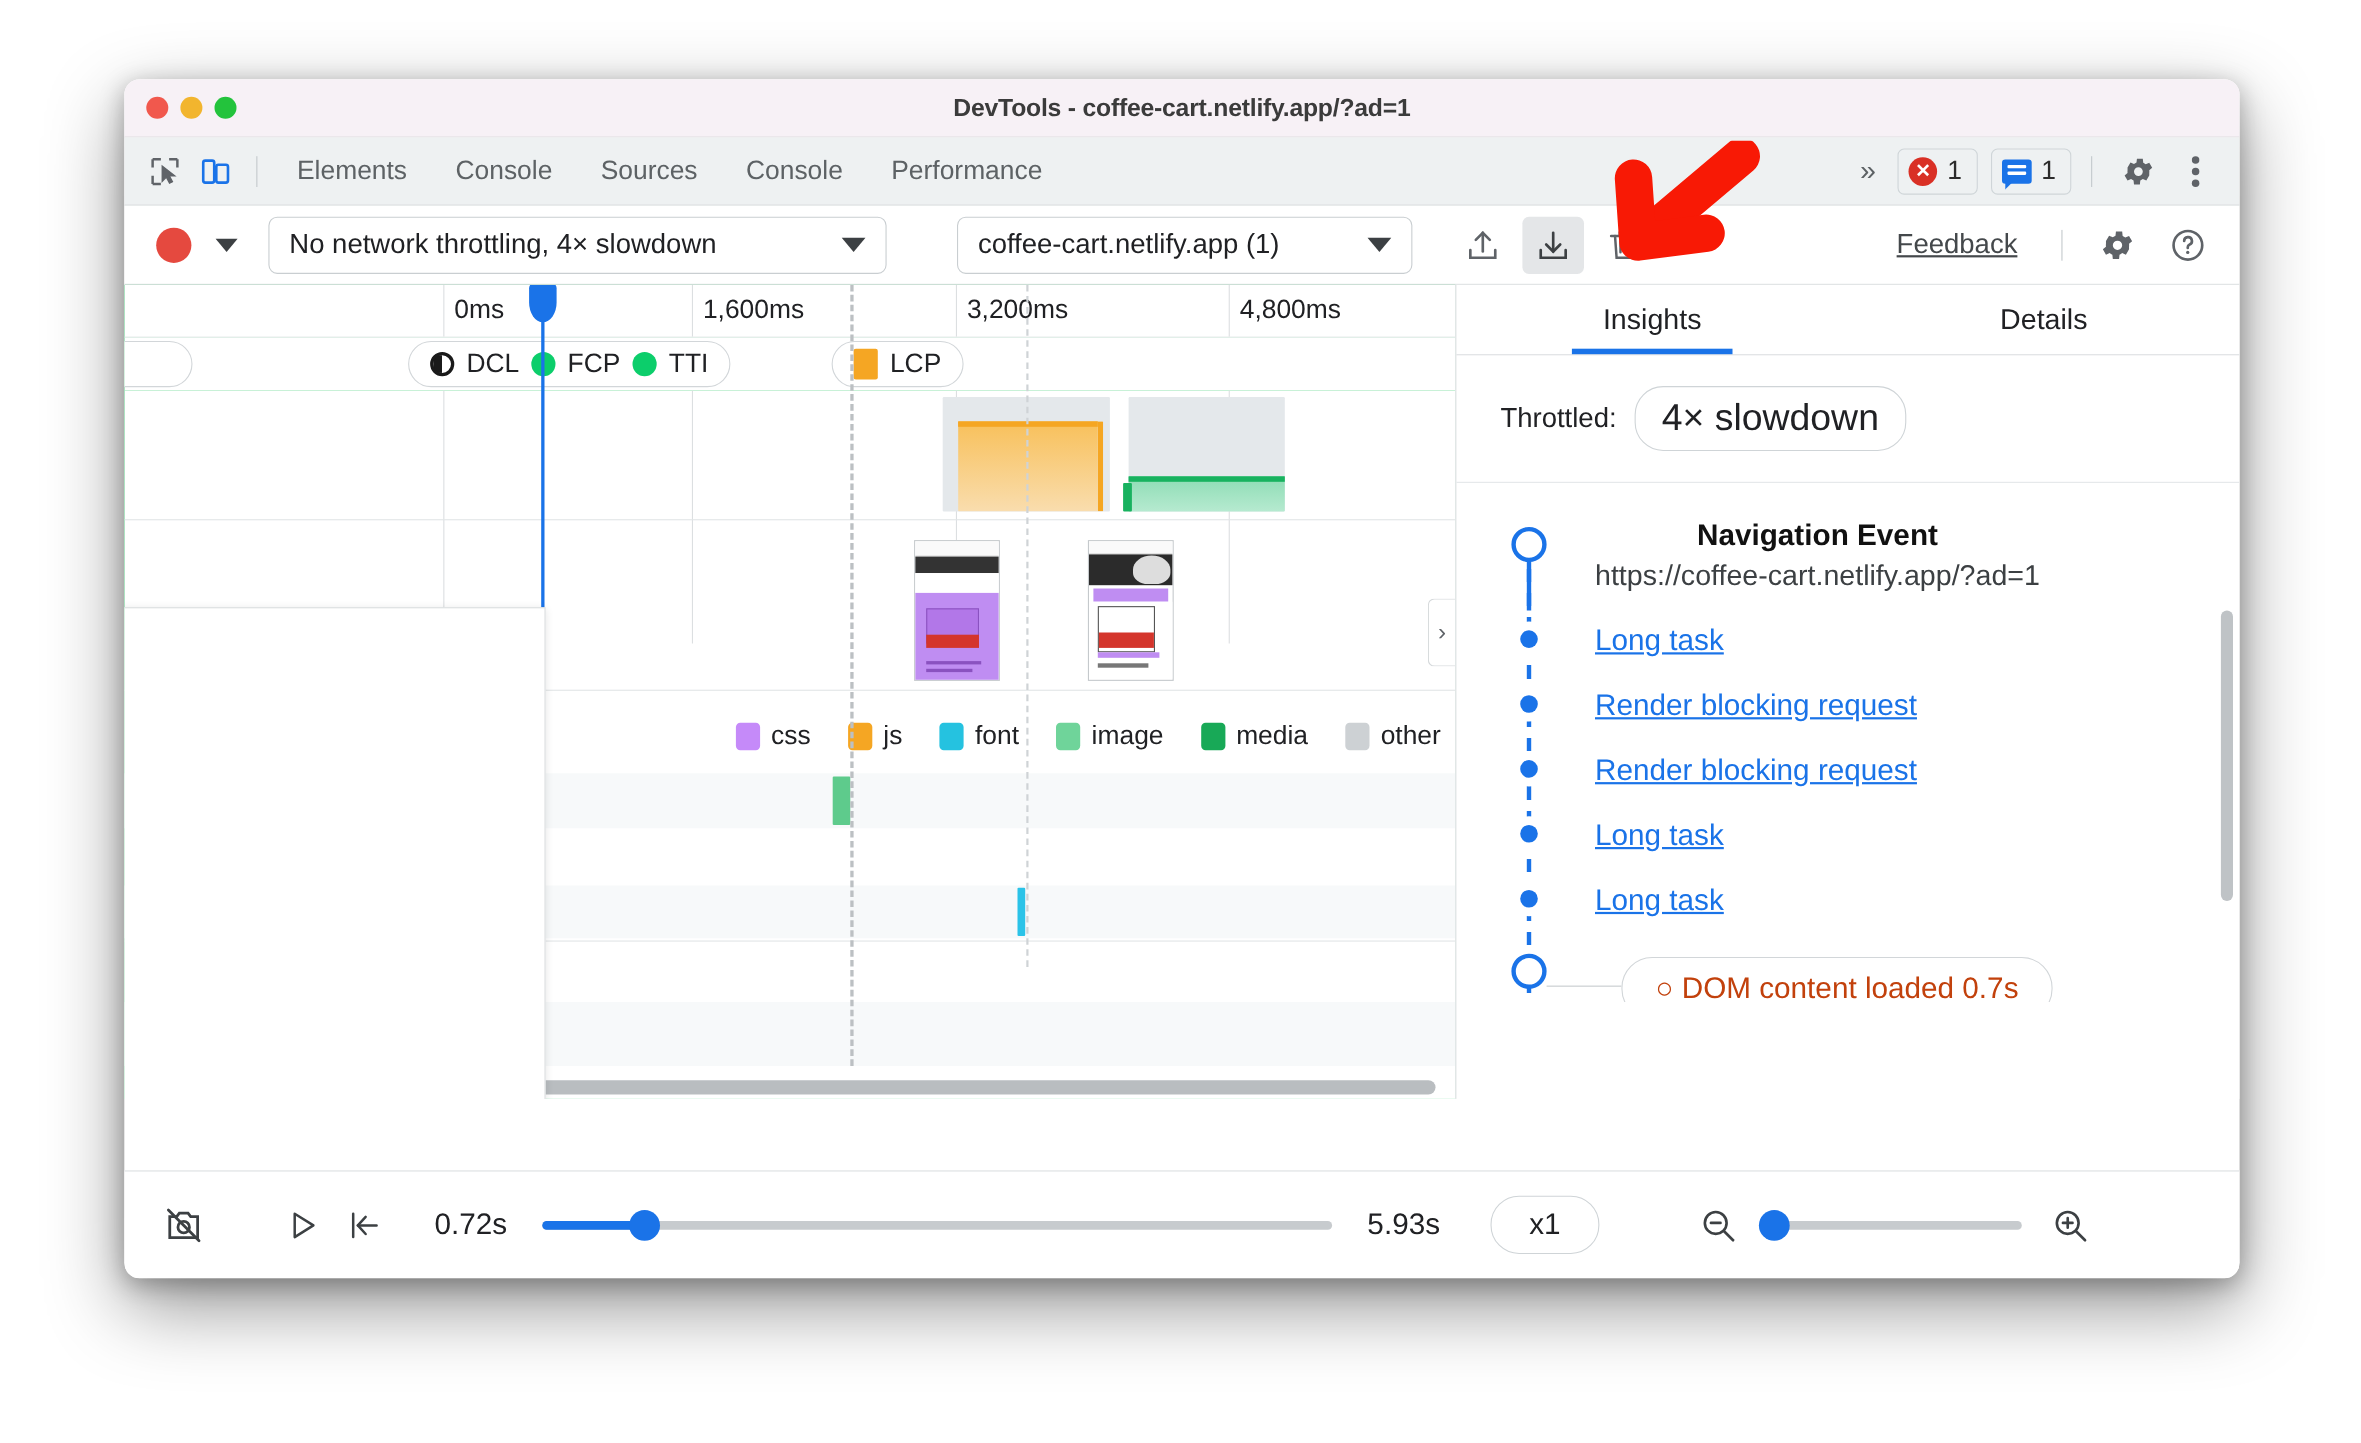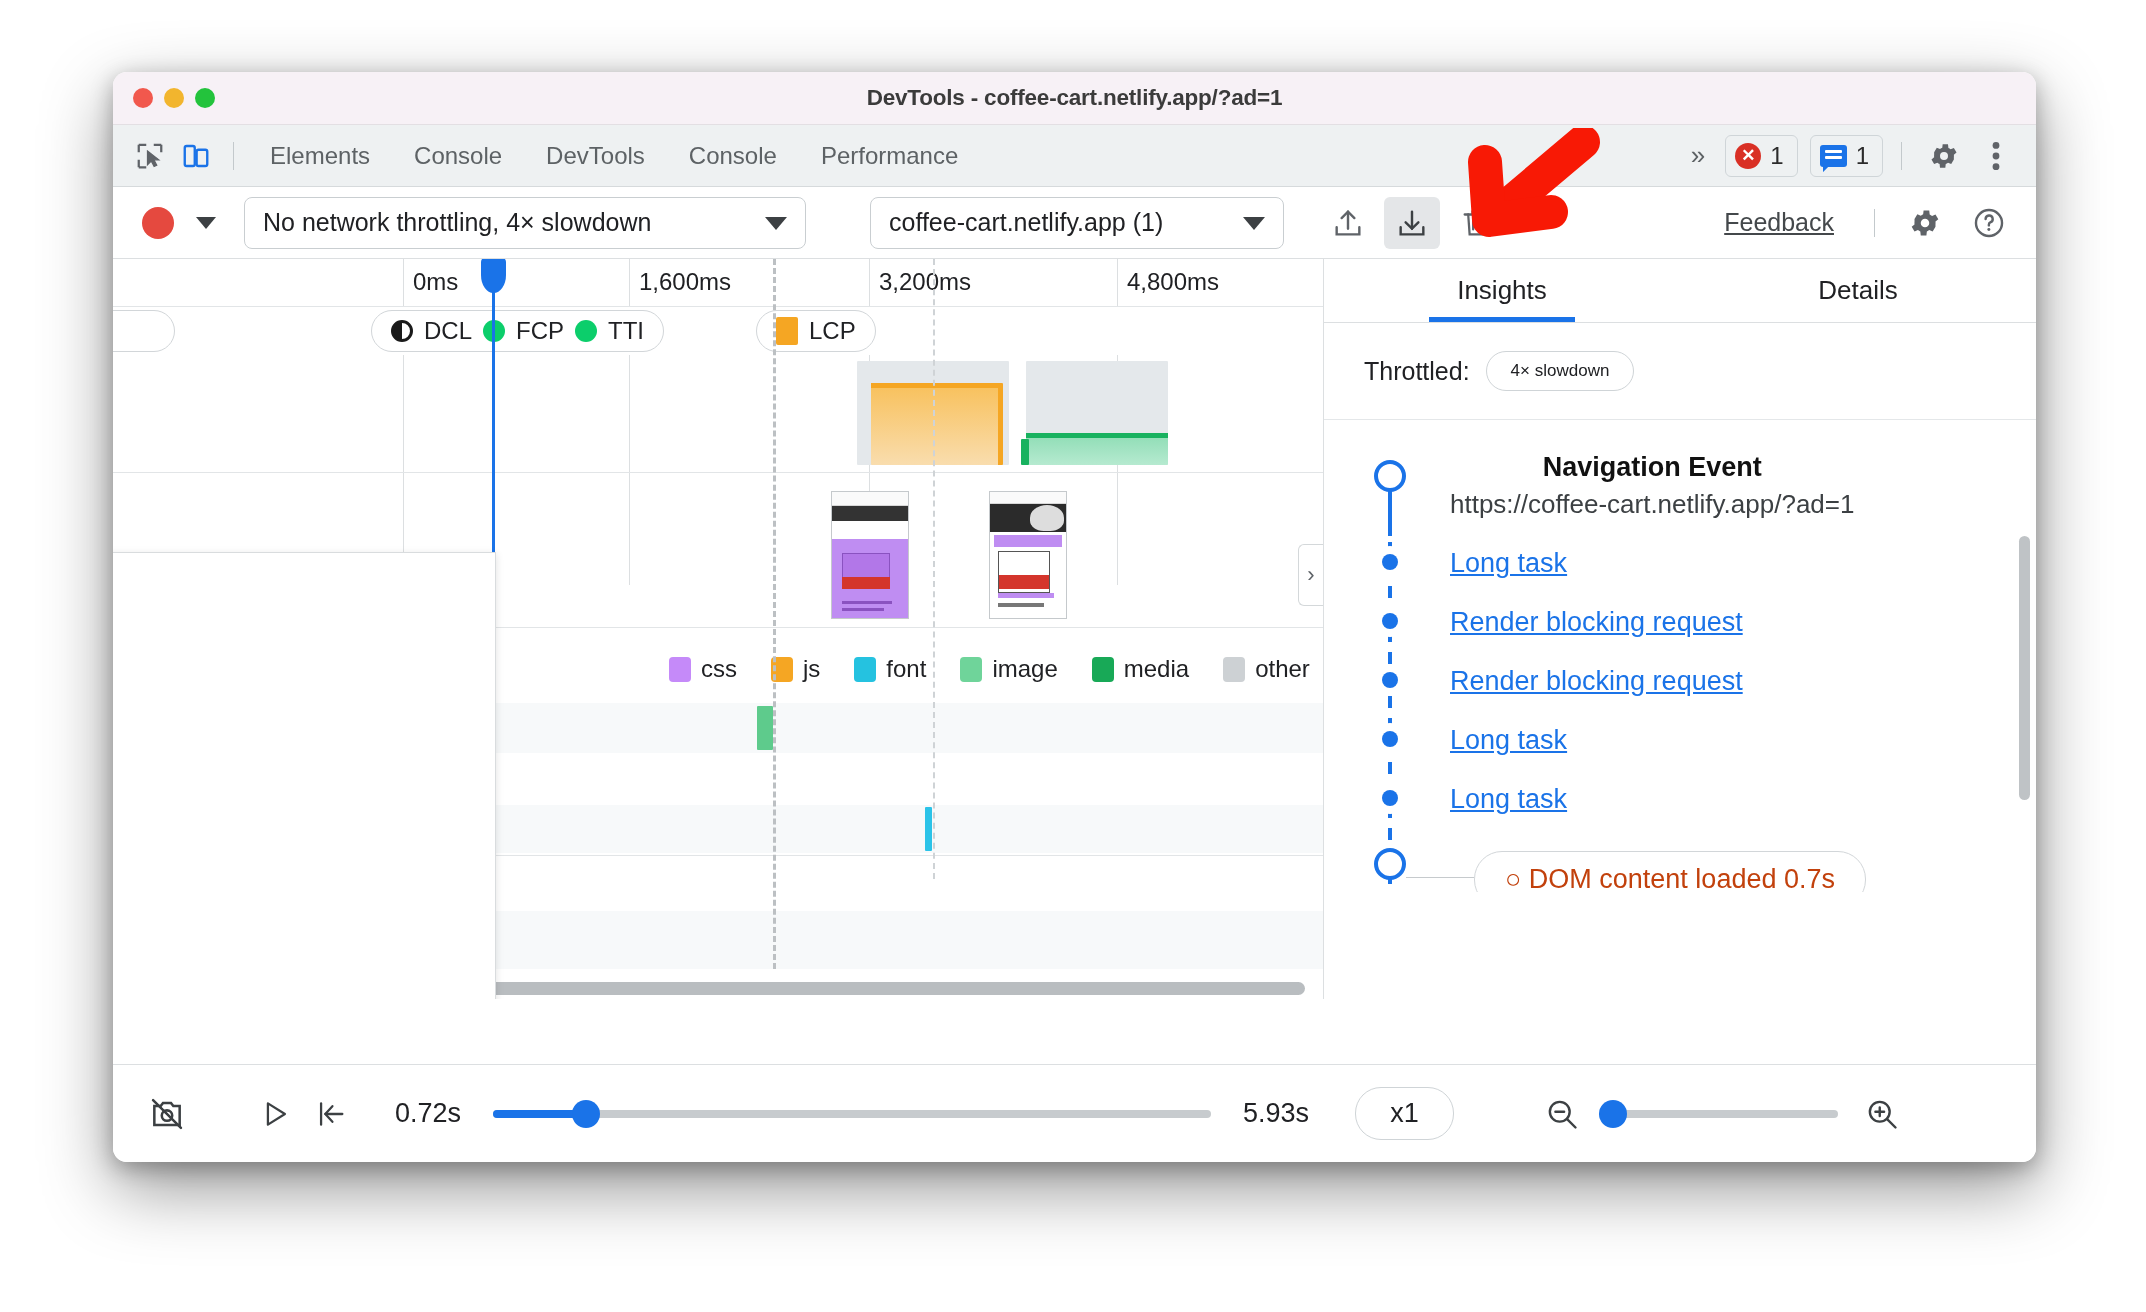--- a/index.html
+++ b/index.html
@@ -226,21 +226,21 @@
     content: ""; position: absolute; bottom: 0; left: 50%; transform: translateX(-50%);
     width: 146px; height: 5px; background: #1a73e8;
   }
   .throttle-row {
     display: flex; align-items: center; gap: 16px;
     padding: 28px 0 28px 40px; border-bottom: 1px solid #e4e7e9;
     font-size: 25px; color: #202124;
   }
   .pill {
     border: 1px solid #cfd4d7; border-radius: 26px; padding: 9px 24px;
-    font-size: 17px; color: #202124;
+    font-size: 34px; color: #202124;
   }
   .insights-list { position: relative; padding: 28px 0 0 0; height: 472px; overflow: hidden; text-align: center; }
   .rail {
     position: absolute; left: 64px; top: 56px; width: 4px; height: 408px;
     background: repeating-linear-gradient(to bottom, #1a73e8 0 12px, transparent 12px 22px);
   }
   .rail-solid { position: absolute; left: 64px; top: 56px; width: 4px; height: 60px; background: #1a73e8; }
   .node-ring {
     position: absolute; left: 50px; width: 32px; height: 32px;
     border-radius: 50%; border: 4px solid #1a73e8; background: #fff;
@@ -320,21 +320,21 @@
       <div class="vsep"></div>
 
       <div class="tabs">
         <div class="tab">
           <span>Elements</span>
         </div>
         <div class="tab">
           <span>Console</span>
         </div>
         <div class="tab">
-          <span>DevTools</span>
+          <span>Sources</span>
         </div>
         <div class="tab">
           <span>Console</span>
         </div>
         <div class="tab">
           <span>Performance</span>
         </div>
       </div>
 
       <div class="tabstrip-right">

